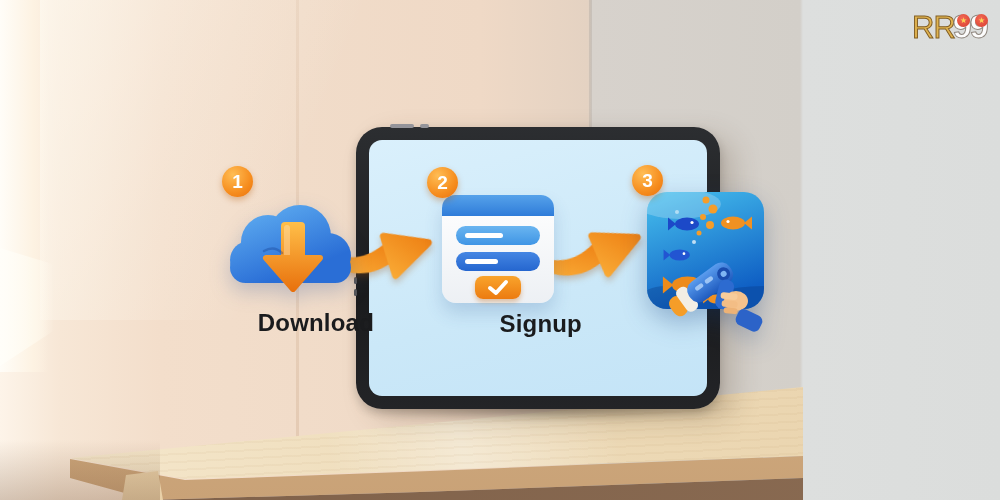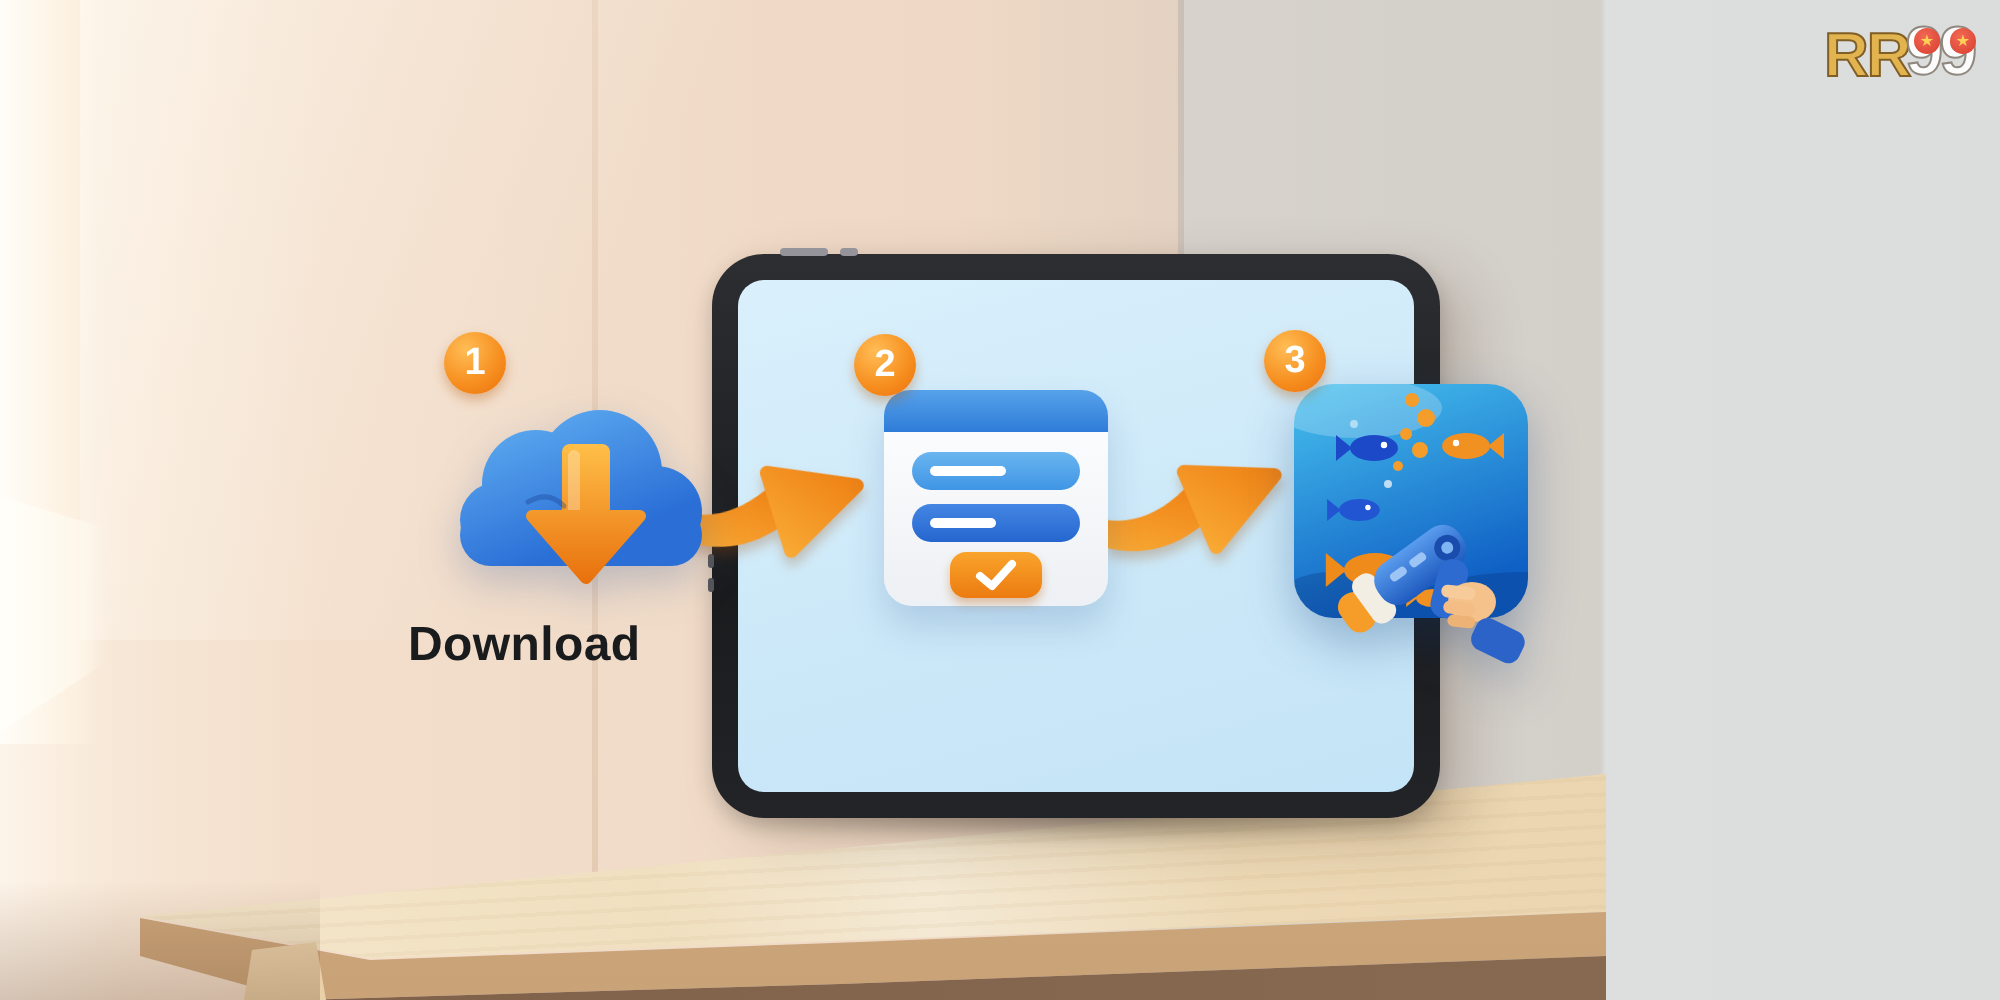--- a/index.html
+++ b/index.html
@@ -93,21 +93,21 @@
   .badge{
     position:absolute;width:31px;height:31px;border-radius:50%;
     background:radial-gradient(circle at 35% 28%,#ffbd55,#f68d1e 60%,#ea700c);
     color:#fff;font-weight:700;font-size:19px;line-height:31px;text-align:center;
     box-shadow:0 3px 6px rgba(180,85,0,.35);
   }
   .badge.n1{left:222px;top:166px;}
   .badge.n2{left:427px;top:167px;}
   .badge.n3{left:632px;top:165px;}
   .step-label{
-    position:absolute;width:170px;text-align:left;
+    position:absolute;width:170px;text-align:right;
     font-size:24px;font-weight:700;color:#1a1b1d;letter-spacing:.2px;
   }
   .step-label.l1{left:204px;top:309px;}
   .step-label.l2{left:412px;top:310px;}
   .step-label.l3{left:622px;top:311px;}
   
   .cloud-wrap{position:absolute;left:224px;top:196px;width:136px;height:108px;}
   .cloud-wrap svg{overflow:visible;filter:drop-shadow(0 8px 10px rgba(40,80,150,.25));}
   .arrow{position:absolute;width:104px;height:76px;}
   .arrow svg{overflow:visible;filter:drop-shadow(0 4px 3px rgba(150,75,10,.28));}
@@ -133,21 +133,21 @@
     box-shadow:0 3px 5px rgba(190,95,5,.35);
   }
   .game-icon{position:absolute;left:647px;top:192px;width:117px;height:117px;}
   .game-icon svg{overflow:visible;filter:drop-shadow(0 9px 12px rgba(20,60,120,.30));}
   
   .logo{
     position:absolute;left:912px;top:6px;width:86px;height:46px;opacity:.92;
     display:flex;align-items:flex-start;
   }
   .logo-rr{
-    font-size:31px;font-weight:700;letter-spacing:-1px;line-height:44px;
+    font-size:31px;font-weight:400;letter-spacing:-1px;line-height:44px;
     color:#e2b145;-webkit-text-stroke:1px #7a5416;
   }
   .logo-99{
     font-size:34px;font-weight:800;letter-spacing:-2px;line-height:42px;
     color:#ffffff;-webkit-text-stroke:1px #8a8178;margin-left:-2px;position:relative;top:-1px;
   }
   .star-dot{
     position:absolute;width:13px;height:13px;border-radius:50%;
     background:radial-gradient(circle at 40% 35%,#f4604a,#d92f1f);
     color:#ffd24a;font-size:8px;line-height:13px;text-align:center;top:8px;
@@ -237,20 +237,21 @@
     <div class="signup-input i2">
       <div class="signup-line w2"></div>
     </div>
     <div class="signup-check">
       <svg width="46" height="23" viewBox="0 0 46 23">
         <polyline points="15,12 21,17 31,6" fill="none" stroke="#ffffff" stroke-width="4" stroke-linecap="round" stroke-linejoin="round"></polyline>
       </svg>
     </div>
   </div>
   <div class="badge n2">2</div>
+  <div class="step-label l2">Signup</div>
 
   <div class="game-icon">
     <svg width="117" height="117" viewBox="0 0 117 117">
       <defs>
         <linearGradient id="sea" x1="0" y1="0" x2="0.35" y2="1">
           <stop offset="0" stop-color="#47c1ee"></stop>
             <stop offset="1" stop-color="#0f5fc4"></stop>
         </linearGradient>
         <linearGradient id="gunG" x1="0" y1="0" x2="0" y2="1">
           <stop offset="0" stop-color="#5a9cee"></stop>

